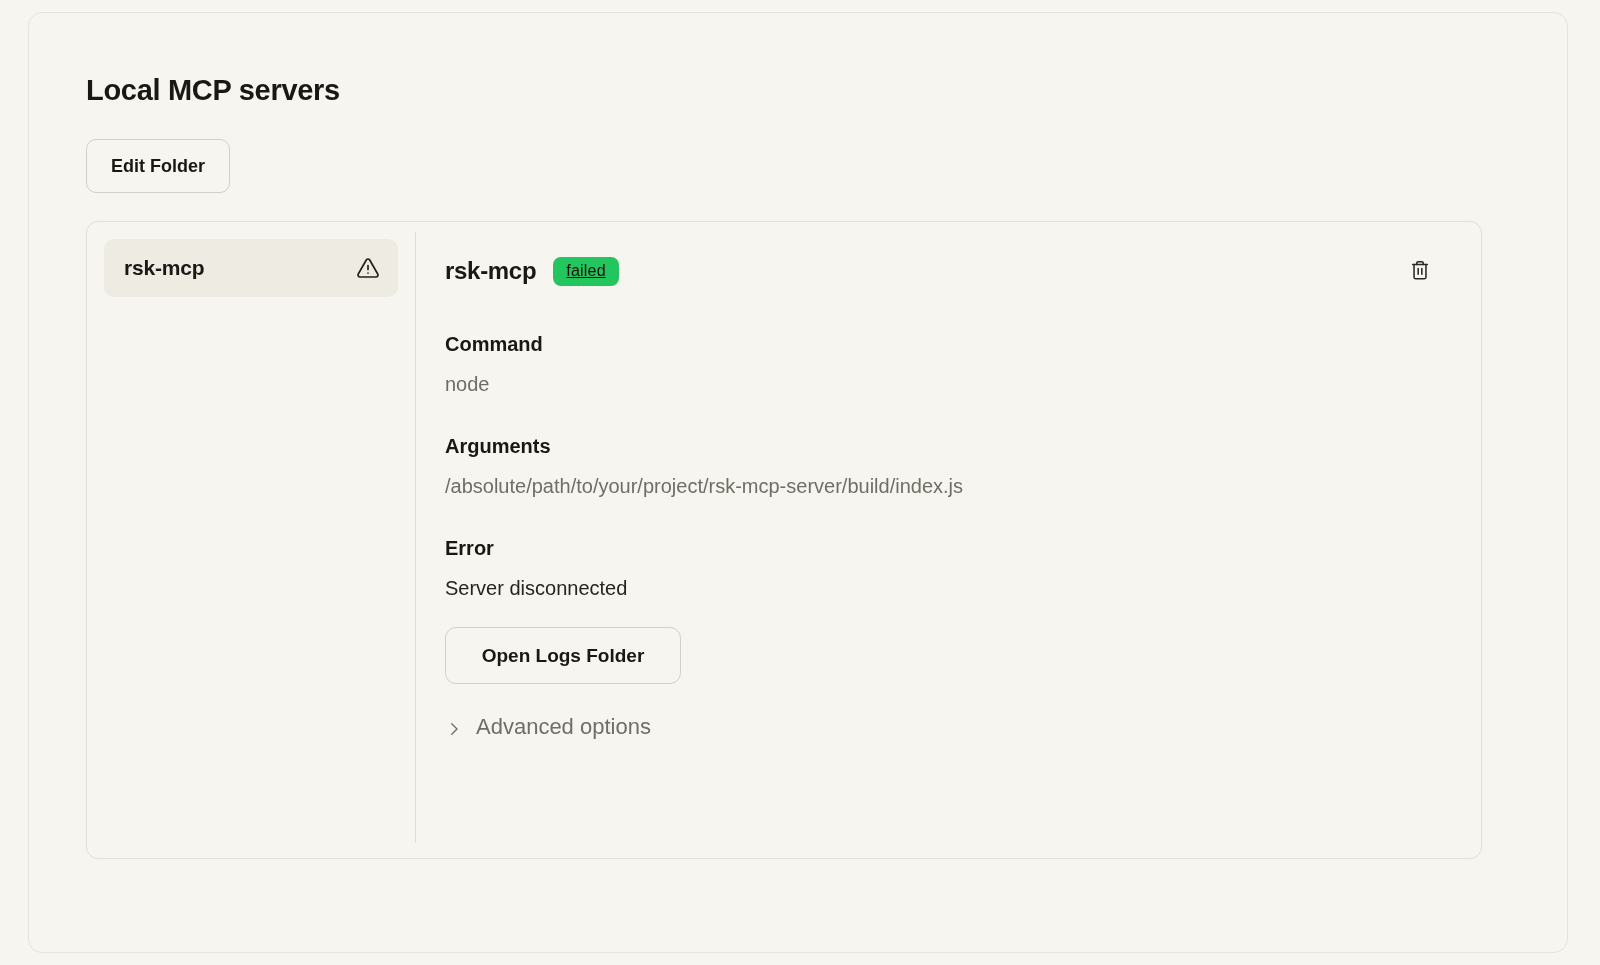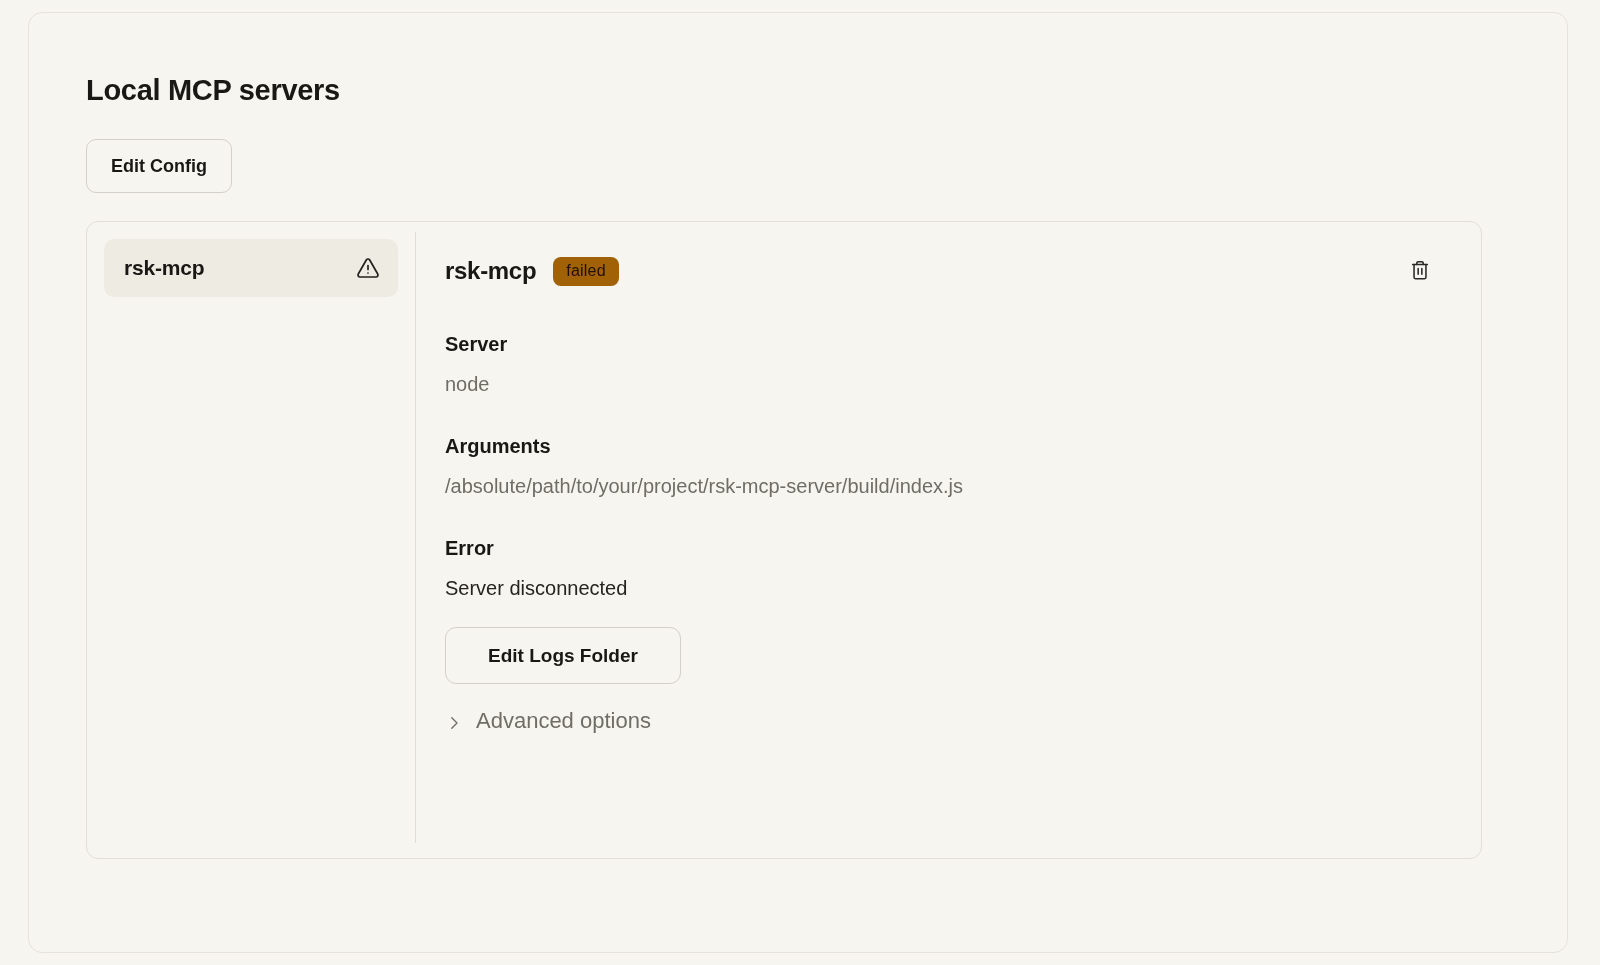--- a/index.html
+++ b/index.html
@@ -105,24 +105,25 @@
     font-weight: 700;
     letter-spacing: -0.3px;
     color: #191815;
   }
   .status-badge {
     display: inline-flex;
     align-items: center;
     height: 29px;
     padding: 0 13px;
     border-radius: 8px;
-    background: #a16207;
+    background: #22c55e;
     color: #200F0B;
     font-size: 16px;
     letter-spacing: 0.2px;
+    text-decoration: underline;
   }
   .trash-btn {
     margin-left: auto;
     background: none;
     border: none;
     padding: 0;
     width: 26px; height: 26px;
     display: flex;
     align-items: center;
     justify-content: center;
@@ -150,21 +151,21 @@
   .open-logs-btn {
     margin-top: 26px;
     height: 57px;
     min-width: 236px;
     padding: 0 30px;
     font-size: 19px;
     border-radius: 11px;
   }
 
   .advanced-row {
-    margin-top: 24px;
+    margin-top: 30px;
     display: flex;
     align-items: center;
     gap: 13px;
     color: #6F6E66;
     font-size: 22px;
     cursor: pointer;
     width: fit-content;
     background: none;
     border: none;
     font-family: "Liberation Sans", sans-serif;
@@ -172,21 +173,21 @@
   .chevron-icon { width: 18px; height: 18px; color: #6F6E66; }
 </style>
 </head>
 <body>
 
 <div class="outer-panel">
   <div class="panel-content">
 
     <h1 class="page-title">Local MCP servers</h1>
 
-    <button class="btn edit-config-btn">Edit Config</button>
+    <button class="btn edit-config-btn">Edit Folder</button>
 
     <div class="server-card">
 
       <div class="server-sidebar">
         <div class="server-list-item">
           <span class="item-label">rsk-mcp</span>
           <span class="warning-icon">
             <svg viewBox="0 0 24 24" fill="none" stroke="currentColor" stroke-width="1.7" stroke-linecap="round" stroke-linejoin="round">
               <path d="m21.73 18-8-14a2 2 0 0 0-3.46 0l-8 14A2 2 0 0 0 4 21h16a2 2 0 0 0 1.73-3Z"></path>
               <line x1="12" y1="9.5" x2="12" y2="13.5"></line>
@@ -210,35 +211,35 @@
                 <path d="M18.5 6v14a1.5 1.5 0 0 1-1.5 1.5H7A1.5 1.5 0 0 1 5.5 20V6"></path>
                 <path d="M8.5 6V4.5A1.5 1.5 0 0 1 10 3h4a1.5 1.5 0 0 1 1.5 1.5V6"></path>
                 <line x1="10" y1="10.5" x2="10" y2="16.5"></line>
                 <line x1="14" y1="10.5" x2="14" y2="16.5"></line>
               </svg>
             </span>
           </button>
         </div>
 
         <div class="field first">
-          <div class="field-label">Server</div>
+          <div class="field-label">Command</div>
           <div class="field-value">node</div>
         </div>
 
         <div class="field">
           <div class="field-label">Arguments</div>
           <div class="field-value">/absolute/path/to/your/project/rsk-mcp-server/build/index.js</div>
         </div>
 
         <div class="field">
           <div class="field-label">Error</div>
           <div class="field-value dark">Server disconnected</div>
         </div>
 
-        <button class="btn open-logs-btn">Edit Logs Folder</button>
+        <button class="btn open-logs-btn">Open Logs Folder</button>
 
         <button class="advanced-row">
           <span class="chevron-icon">
             <svg viewBox="0 0 24 24" fill="none" stroke="currentColor" stroke-width="1.8" stroke-linecap="round" stroke-linejoin="round">
               <path d="m9 5 7 7-7 7"></path>
             </svg>
           </span>
           <span>Advanced options</span>
         </button>
 

